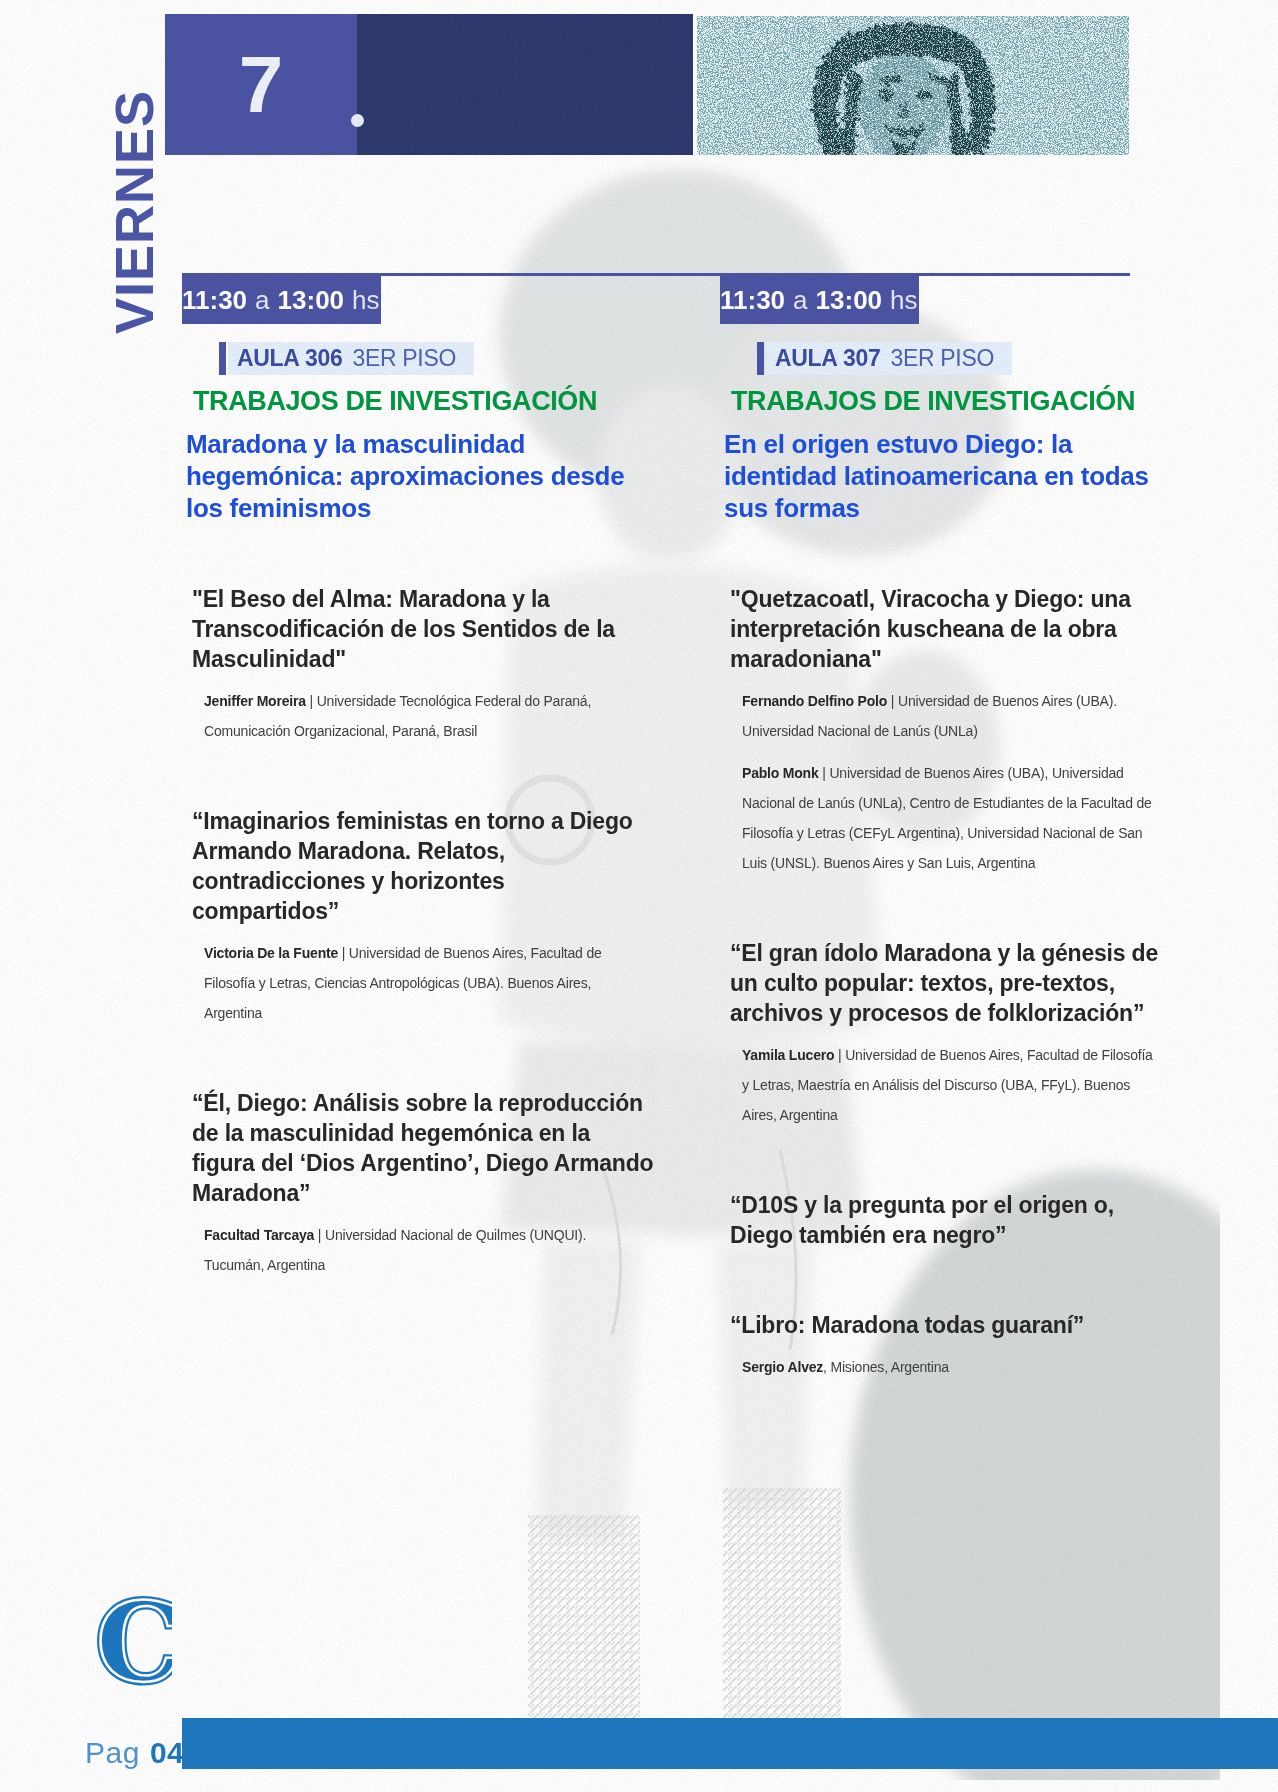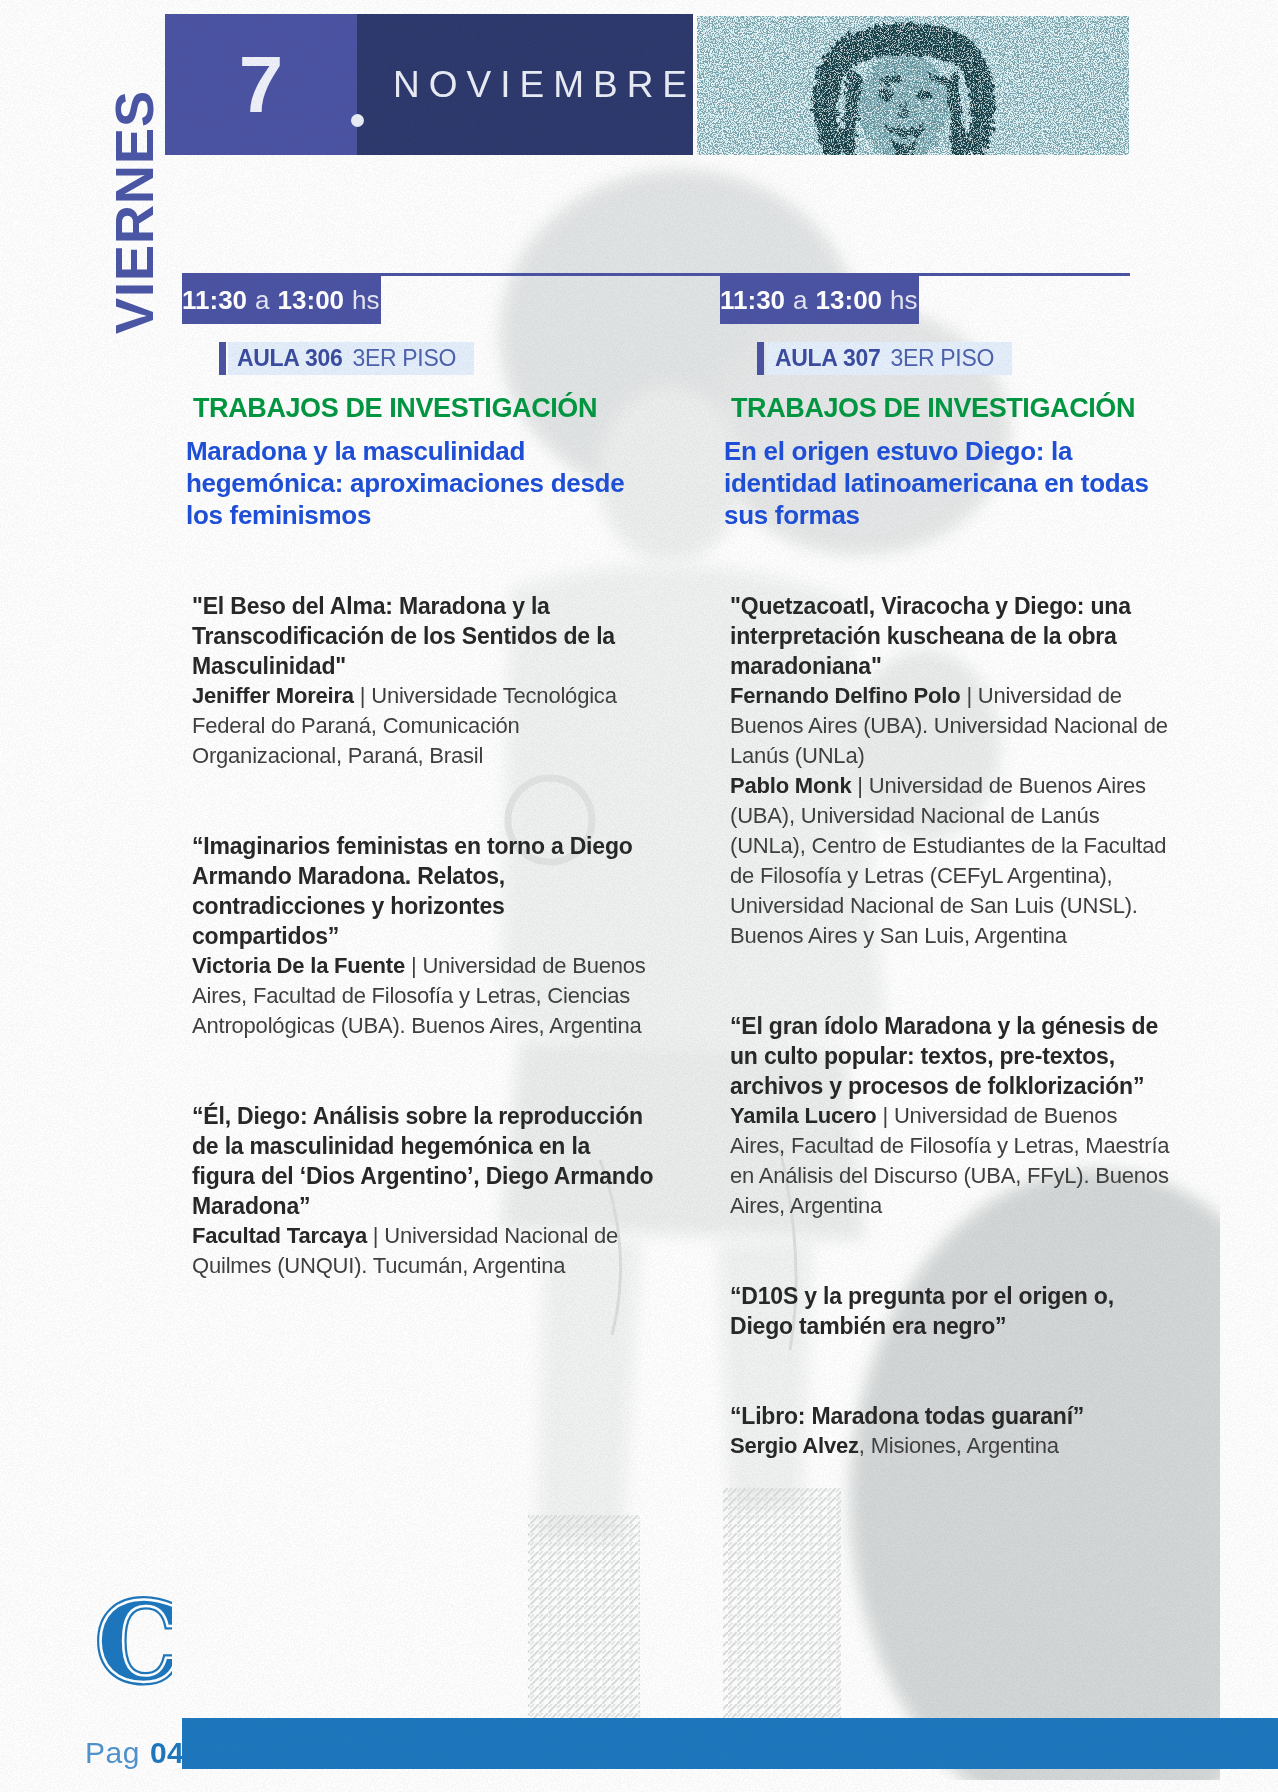--- a/index.html
+++ b/index.html
@@ -31,28 +31,28 @@
     gap:8px;font-size:26px;font-weight:bold;}
   .time-badge .lite{font-weight:400;opacity:.85;}
 
   .room-row{display:flex;align-items:stretch;margin-top:18px;padding-left:44px;}
   .bar{width:7px;margin-left:-7px;margin-right:2px;flex:0 0 auto;}
   .bar-blue{background:#4a52a2;}
   .bar-green{background:#009640;}
   .room-chip{background:#e3eefa;padding:3px 18px 3px 9px;font-size:23px;display:flex;gap:10px;align-items:baseline;}
   .room-chip .room{color:#3a4b9f;font-weight:bold;letter-spacing:-0.3px;}
   .room-chip .floor{color:#4c60ad;font-weight:400;letter-spacing:-0.3px;}
-  .cat-row{display:flex;align-items:flex-start;margin-top:16px;}
+  .cat-row{display:flex;align-items:flex-start;margin-top:9px;}
   .category{margin:0;padding:2px 0 2px 9px;font-size:27px;font-weight:bold;color:#009640;letter-spacing:-0.4px;}
 
   .session-title{margin:9px 0 0 4px;font-size:26px;line-height:32px;font-weight:bold;color:#1d4ed8;letter-spacing:-0.3px;}
 
   .paper{margin:60px 0 0 10px;}
   .paper h4{margin:0;font-size:23px;line-height:30px;font-weight:bold;color:#262626;letter-spacing:-0.2px;}
-  .paper p{margin:0;font-size:22px;line-height:30px;color:#3e3e3e;letter-spacing:-0.2px;}
+  .paper p{margin:12px;font-size:14px;line-height:30px;color:#3e3e3e;letter-spacing:-0.2px;}
   .paper p b{color:#262626;}
 
   
   .c-logo{position:absolute;left:94px;top:1590px;z-index:3;}
   .footer-bar{position:absolute;left:182px;top:1718px;width:1096px;height:51px;background:#1b76bd;z-index:3;}
   .page-num{position:absolute;left:85px;top:1736px;z-index:3;font-size:30px;color:#4f92cc;letter-spacing:0.5px;}
   .page-num b{color:#1b76bd;margin-left:10px;text-align:center;}
 </style>
 </head>
 <body>
@@ -86,21 +86,20 @@
     </g>
   </svg>
 
   <div class="day-vert">VIERNES</div>
 
   <div class="day-box">
     <span>7</span>
   </div>
   <div class="month-box">
     <span class="dot"></span>
-    <span class="month-text">NOVIEMBRE</span>
   </div>
 
   <svg class="halftone" width="432" height="139" viewBox="0 0 432 139">
     <defs>
       <filter id="speckDark" x="0" y="0" width="100%" height="100%">
         <feTurbulence type="fractalNoise" baseFrequency="0.8" numOctaves="3" seed="3"></feTurbulence>
         <feColorMatrix type="matrix" values="0 0 0 0 0.02  0 0 0 0 0.13  0 0 0 0 0.16  0 0 0 60 -30"></feColorMatrix>
       </filter>
       <filter id="speckWhite" x="0" y="0" width="100%" height="100%">
         <feTurbulence type="fractalNoise" baseFrequency="0.9" numOctaves="3" seed="9"></feTurbulence>

